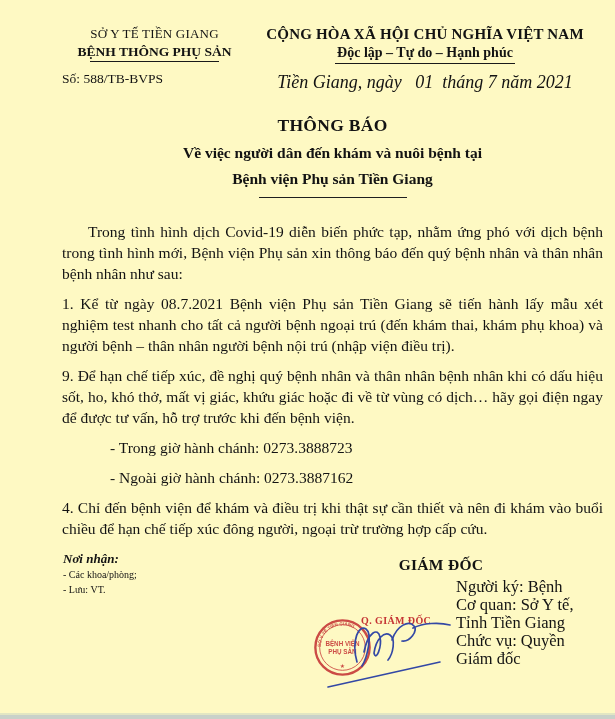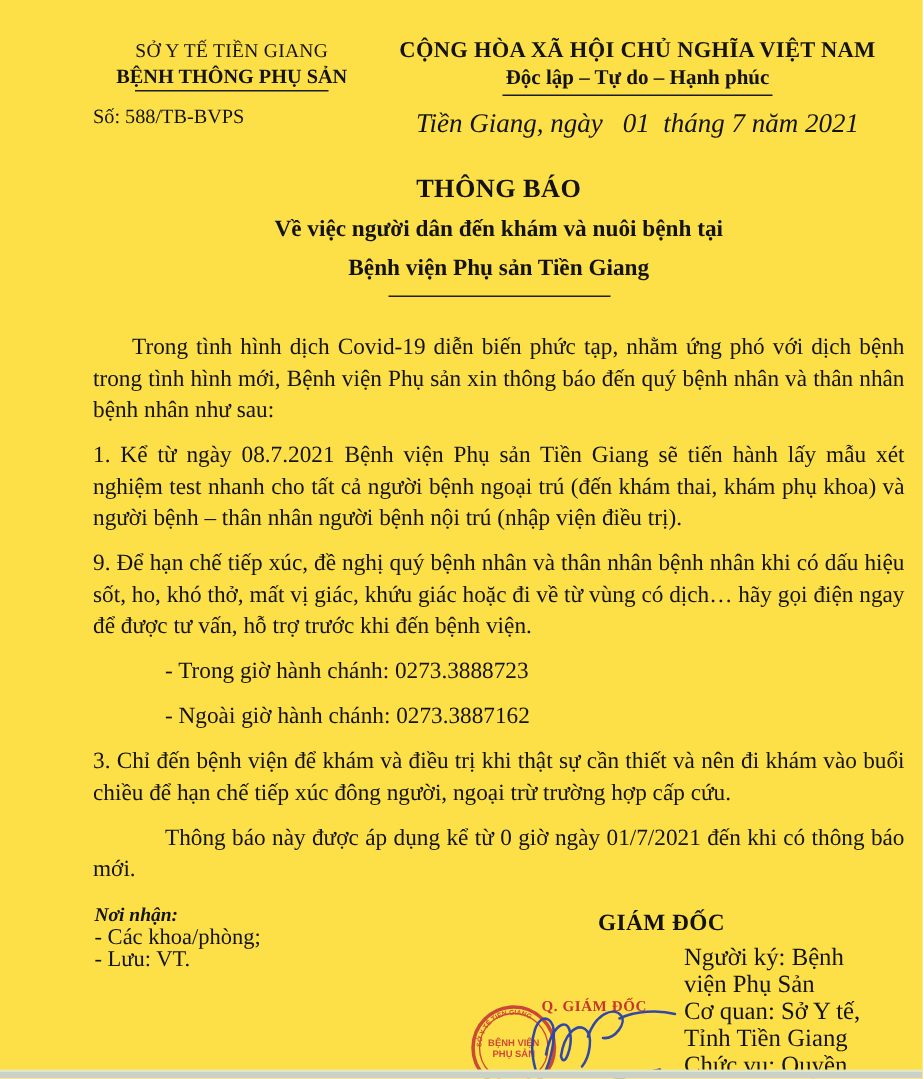--- a/index.html
+++ b/index.html
@@ -4,21 +4,21 @@
 <style>
   * { margin:0; padding:0; box-sizing:border-box; }
   html,body { width:615px; height:719px; }
   body {
     font-family:"Liberation Serif","DejaVu Serif",serif;
     background:#ffffff; color:#131313;
     -webkit-font-smoothing:antialiased;
   }
   .page {
     position:relative; width:615px; height:719px;
-    background:#fde047; overflow:hidden;
+    background:#fef9c3; overflow:hidden;
     padding:26px 12px 0 62px;
   }
   
   .hdr { display:flex; align-items:flex-start; }
   .hdr-left { width:185px; text-align:center; flex:none; }
   .hdr-dept { font-size:13px; letter-spacing:.2px; }
   .hdr-org { font-size:13.5px; font-weight:bold; position:relative; display:inline-block; padding-bottom:3px; }
   .hdr-org::after { content:""; position:absolute; left:8%; right:8%; bottom:1px; border-bottom:1.5px solid #1a1a1a; }
   .hdr-num { font-size:13.5px; text-align:left; margin-top:8px; }
   .hdr-right { flex:1; text-align:center; }
@@ -33,21 +33,21 @@
   
   .body-text { margin-top:23px; font-size:15.5px; line-height:21px; }
   .body-text p { text-align:justify; margin-bottom:9px; }
   .p-indent { text-indent:26px; }
   .p-indent-lg { text-indent:48px; }
   .phone-line { padding-left:48px; text-align:left !important; }
   
   .footer { position:relative; height:190px; margin-top:2px; }
   .recipients { position:absolute; left:1px; top:3px; }
   .recipients-label { font-size:13px; font-weight:bold; font-style:italic; }
-  .recipients-item { font-size:15px; line-height:15px; }
+  .recipients-item { font-size:10px; line-height:15px; }
   .sig-title { position:absolute; left:298px; top:8px; width:162px; text-align:center; font-size:15.5px; font-weight:bold; letter-spacing:.3px; }
   .sig-info { position:absolute; left:394px; top:30px; font-size:16.5px; line-height:18px; }
   .sig-info div { white-space:nowrap; }
   .stamp-wrap { position:absolute; left:251px; top:70px; width:59px; height:59px; opacity:.88; }
   .acting-title { position:absolute; left:299px; top:67px; font-size:10px; font-weight:bold; color:#c53434; letter-spacing:.4px; white-space:nowrap; }
   .squiggle { position:absolute; left:285px; top:68px; width:106px; height:58px; }
   .diag-line { position:absolute; left:263px; top:110px; width:118px; height:32px; }
   
   .bottom-band { position:absolute; left:0; right:0; bottom:0; height:6px;
     background:linear-gradient(to bottom,#e2e6c3 0 2px,#c9d1c9 2px 6px); }
@@ -76,37 +76,35 @@
     <div class="title-sub">Bệnh viện Phụ sản Tiền Giang</div>
     <div class="title-divider"></div>
   </div>
 
   <div class="body-text">
     <p class="p-indent">Trong tình hình dịch Covid-19 diễn biến phức tạp, nhằm ứng phó với dịch bệnh trong tình hình mới, Bệnh viện Phụ sản xin thông báo đến quý bệnh nhân và thân nhân bệnh nhân như sau:</p>
     <p>1. Kể từ ngày 08.7.2021 Bệnh viện Phụ sản Tiền Giang sẽ tiến hành lấy mẫu xét nghiệm test nhanh cho tất cả người bệnh ngoại trú (đến khám thai, khám phụ khoa) và người bệnh – thân nhân người bệnh nội trú (nhập viện điều trị).</p>
     <p>9. Để hạn chế tiếp xúc, đề nghị quý bệnh nhân và thân nhân bệnh nhân khi có dấu hiệu sốt, ho, khó thở, mất vị giác, khứu giác hoặc đi về từ vùng có dịch… hãy gọi điện ngay để được tư vấn, hỗ trợ trước khi đến bệnh viện.</p>
     <p class="phone-line">- Trong giờ hành chánh: 0273.3888723</p>
     <p class="phone-line">- Ngoài giờ hành chánh: 0273.3887162</p>
-    <p>3. Chỉ đến bệnh viện để khám và điều trị khi thật sự cần thiết và nên đi khám vào buổi chiều để hạn chế tiếp xúc đông người, ngoại trừ trường hợp cấp cứu.</p>
-    <p class="p-indent-lg">Thông báo này được áp dụng kể từ 0 giờ ngày 01/7/2021 đến khi có thông báo mới.</p>
+    <p>4. Chỉ đến bệnh viện để khám và điều trị khi thật sự cần thiết và nên đi khám vào buổi chiều để hạn chế tiếp xúc đông người, ngoại trừ trường hợp cấp cứu.</p>
   </div>
 
   <div class="footer">
 
     <div class="recipients">
       <div class="recipients-label">Nơi nhận:</div>
       <div class="recipients-item">- Các khoa/phòng;</div>
       <div class="recipients-item">- Lưu: VT.</div>
     </div>
 
     <div class="sig-title">GIÁM ĐỐC</div>
 
     <div class="sig-info">
       <div>Người ký: Bệnh</div>
-      <div>viện Phụ Sản</div>
       <div>Cơ quan: Sở Y tế,</div>
       <div>Tỉnh Tiền Giang</div>
       <div>Chức vụ: Quyền</div>
       <div>Giám đốc</div>
 
     </div>
 
     <div class="stamp-wrap">
       <svg viewBox="0 0 60 60" width="59" height="59">
         <defs>

